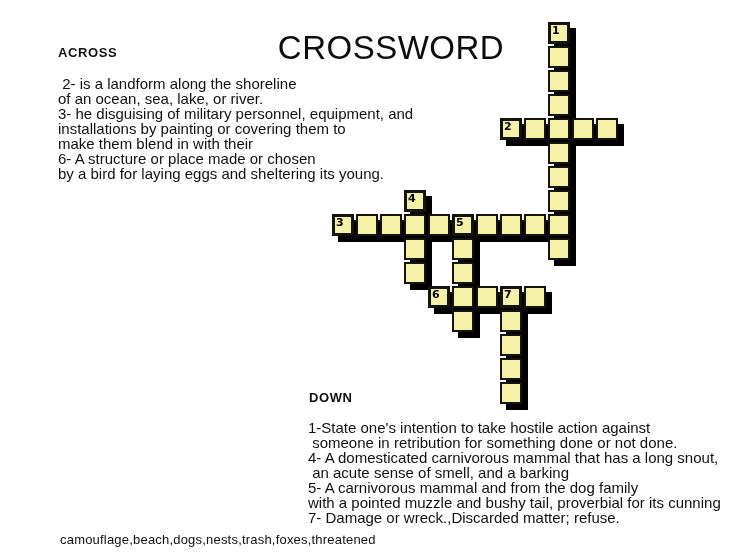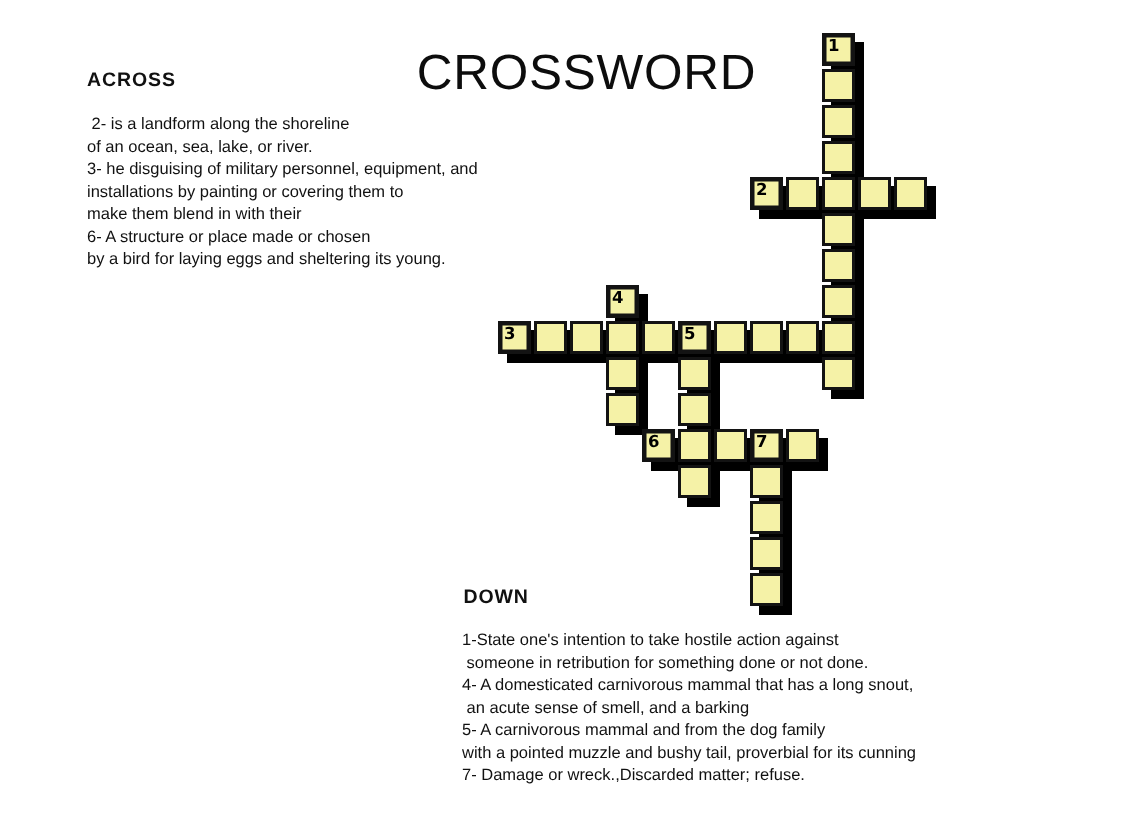--- a/index.html
+++ b/index.html
@@ -17,21 +17,21 @@
     text-align: center;
     font-size: 33px; font-weight: 400; letter-spacing: 0.5px;
     color: #0d0d0d; margin: 16px;
   }
   .section-heading {
     position: absolute;
     font-size: 13px; letter-spacing: 0.6px; font-weight: 700;
   }
   #across-heading { left: 58px; top: 45px; }
   #down-heading  { left: 309px; top: 390px; }
-  .clues { position: absolute; font-size: 11px; line-height: 15px; white-space: pre; }
+  .clues { position: absolute; font-size: 15px; line-height: 15px; white-space: pre; }
   #across-clues { left: 58px; top: 76px; }
   #down-clues   { left: 308px; top: 420px; }
   .word-bank {
     position: absolute; left: 60px; top: 532px;
     font-size: 13px; letter-spacing: 0.2px;
   }
   #grid { position: absolute; inset: 0; }
   .word-shadow { position: absolute; }
   .cell {
     position: absolute;
@@ -52,20 +52,21 @@
 
 <div class="page">
   <h1 class="title">CROSSWORD</h1>
 
   <div class="section-heading" id="across-heading">ACROSS</div>
   <div class="clues" id="across-clues"><div class="clue-line"> 2- is a landform along the shoreline</div><div class="clue-line">of an ocean, sea, lake, or river.</div><div class="clue-line">3- he disguising of military personnel, equipment, and</div><div class="clue-line">installations by painting or covering them to</div><div class="clue-line">make them blend in with their</div><div class="clue-line">6- A structure or place made or chosen</div><div class="clue-line">by a bird for laying eggs and sheltering its young.</div></div>
 
   <div class="section-heading" id="down-heading">DOWN</div>
   <div class="clues" id="down-clues"><div class="clue-line">1-State one's intention to take hostile action against</div><div class="clue-line"> someone in retribution for something done or not done.</div><div class="clue-line">4- A domesticated carnivorous mammal that has a long snout,</div><div class="clue-line"> an acute sense of smell, and a barking</div><div class="clue-line">5- A carnivorous mammal and from the dog family</div><div class="clue-line">with a pointed muzzle and bushy tail, proverbial for its cunning</div><div class="clue-line">7- Damage or wreck.,Discarded matter; refuse.</div></div>
 
+  <div class="word-bank">camouflage,beach,dogs,nests,trash,foxes,threatened</div>
 
   <div id="grid">
       <div class="word-shadow" style="left: 554px; top: 28px; width: 22px; height: 238px; background: rgb(0, 0, 0);"></div>
       <div class="word-shadow" style="left: 506px; top: 124px; width: 118px; height: 22px; background: rgb(0, 0, 0);"></div>
       <div class="word-shadow" style="left: 338px; top: 220px; width: 238px; height: 22px; background: rgb(0, 0, 0);"></div>
       <div class="word-shadow" style="left: 410px; top: 196px; width: 22px; height: 94px; background: rgb(0, 0, 0);"></div>
       <div class="word-shadow" style="left: 458px; top: 220px; width: 22px; height: 118px; background: rgb(0, 0, 0);"></div>
       <div class="word-shadow" style="left: 434px; top: 292px; width: 118px; height: 22px; background: rgb(0, 0, 0);"></div>
       <div class="word-shadow" style="left: 506px; top: 292px; width: 22px; height: 118px; background: rgb(0, 0, 0);"></div>
       <div class="cell numbered" style="left: 548px; top: 22px; width: 22px; height: 22px; background: rgb(245, 242, 167); border-color: rgb(19, 19, 19);">

